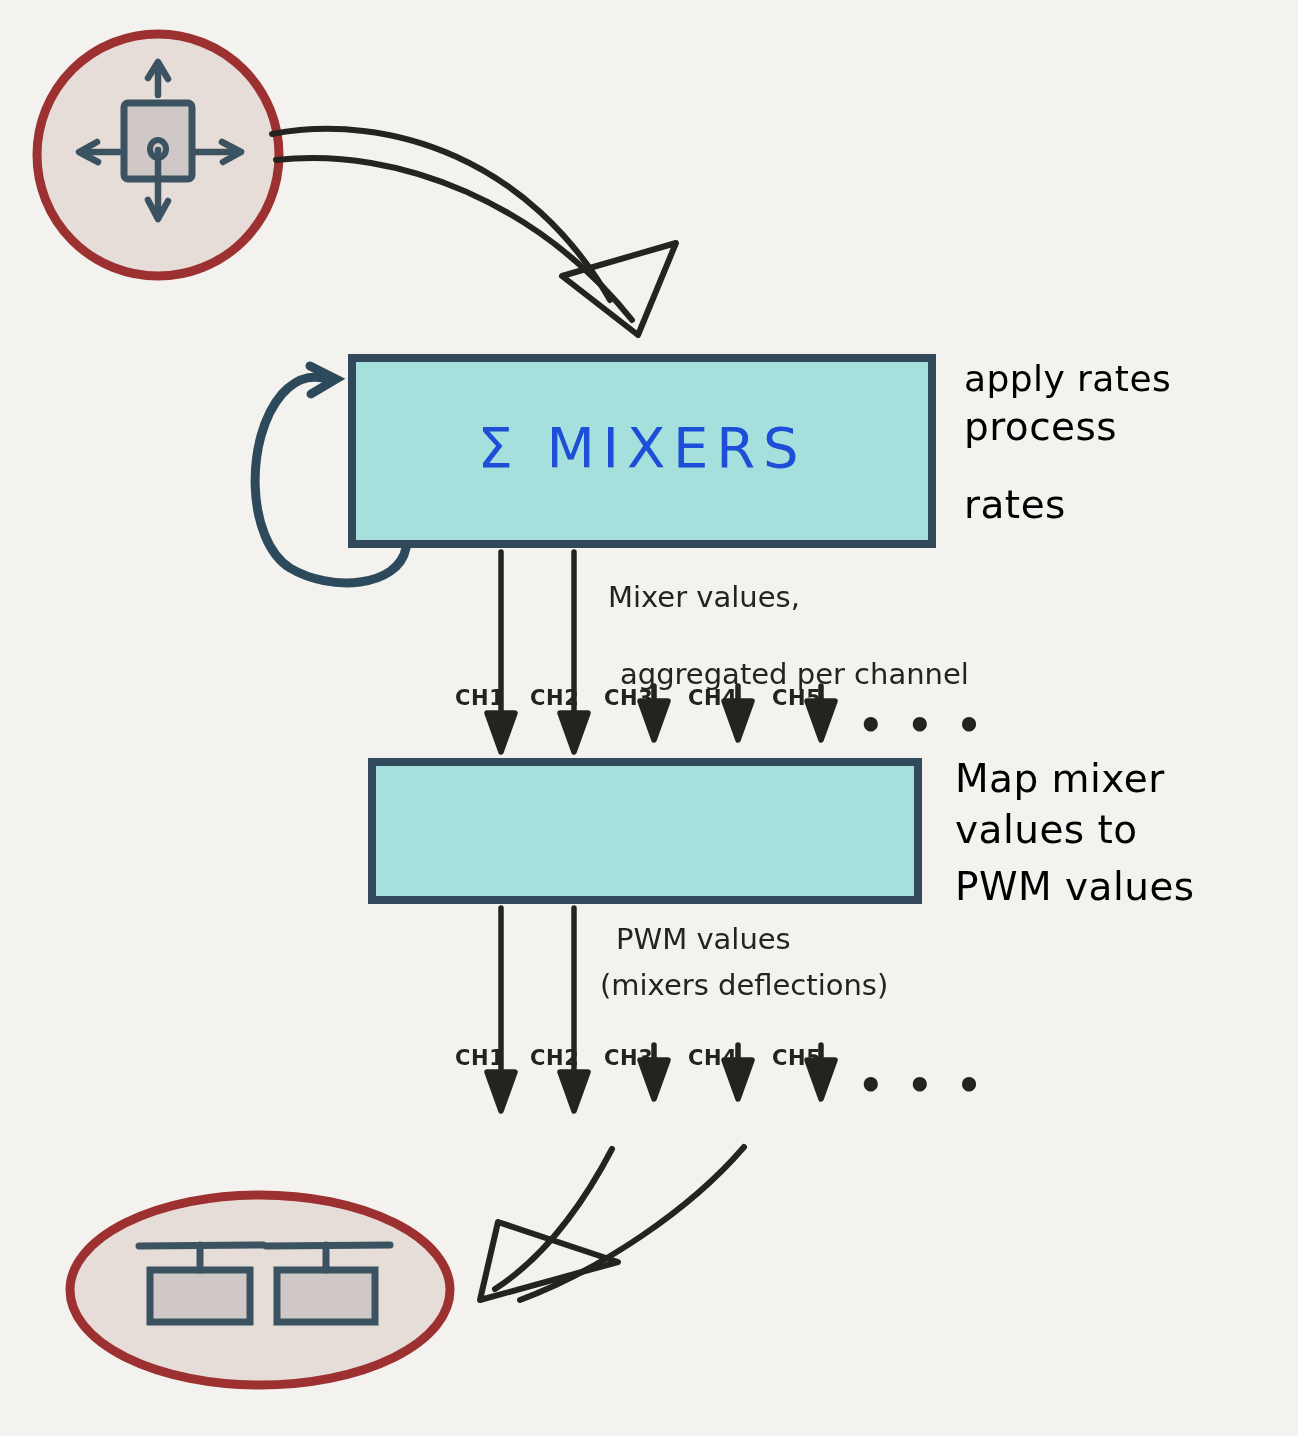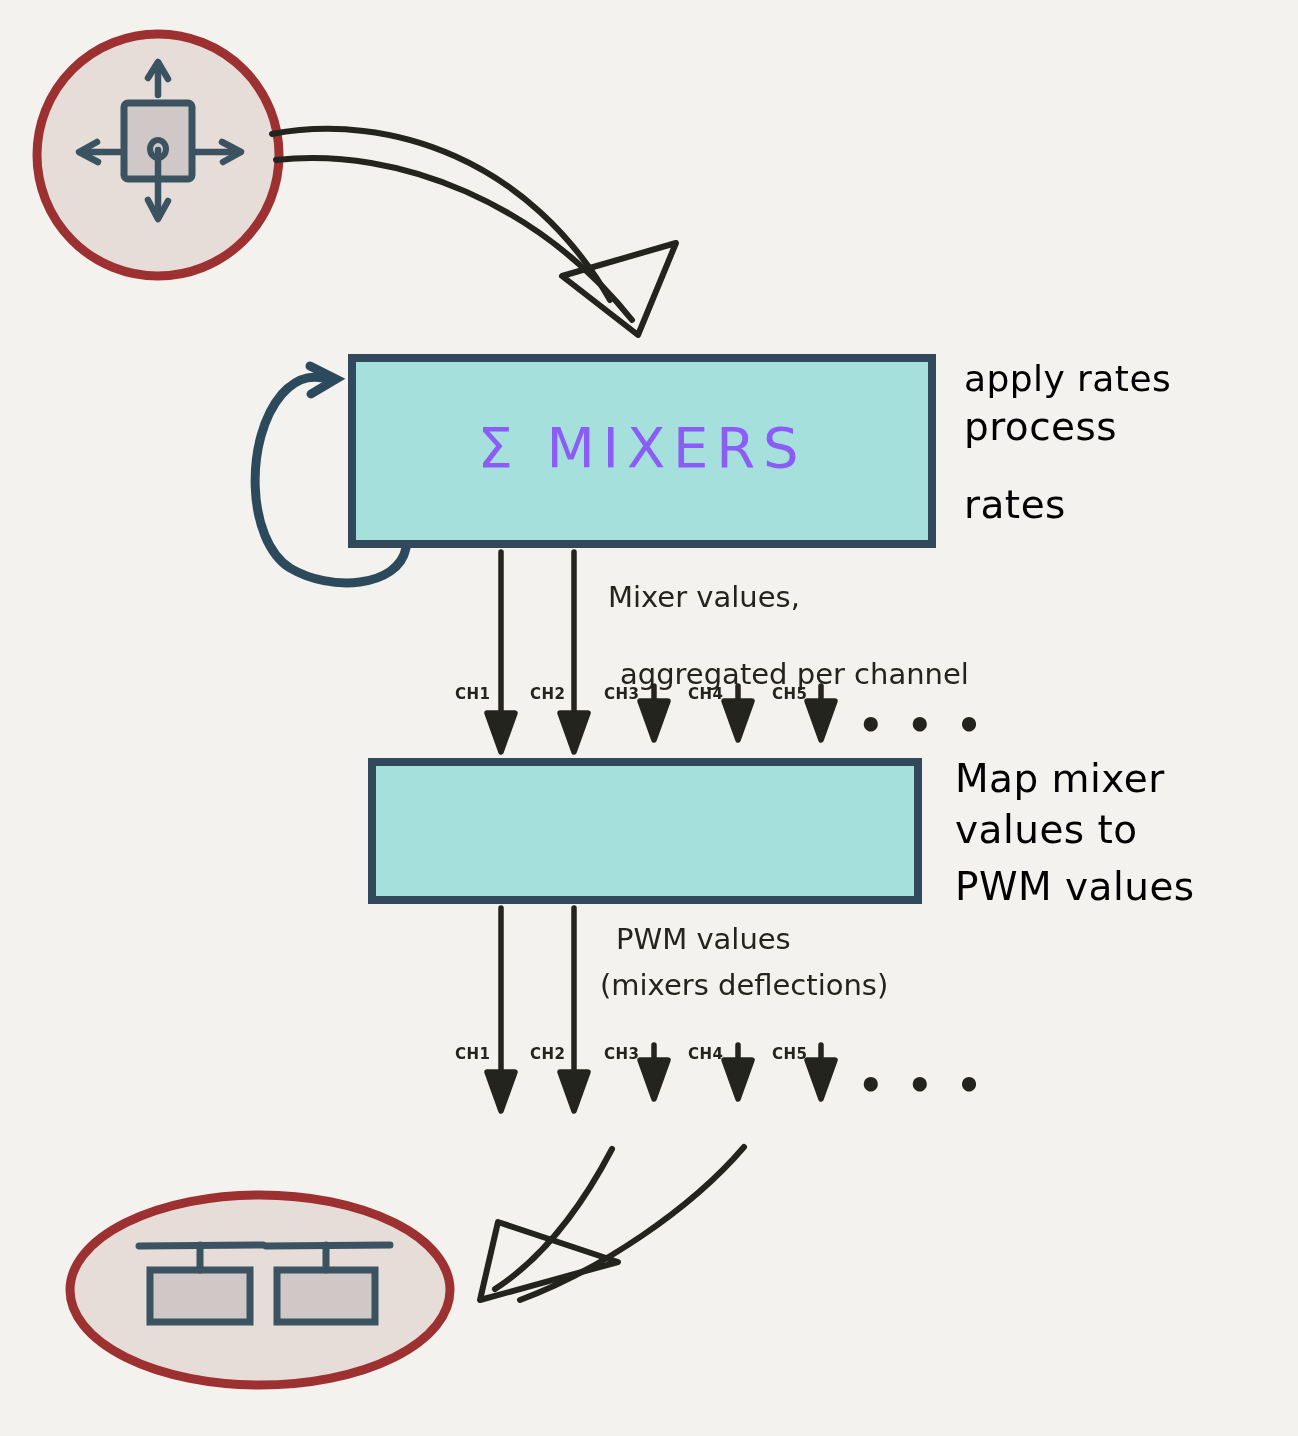--- a/index.html
+++ b/index.html
@@ -25,39 +25,39 @@
   }
   .lbl {
     position: absolute;
     white-space: pre;
     line-height: 1.18;
   }
   .box-title {
     font-family: "DejaVu Sans", sans-serif;
     font-weight: 400;
     letter-spacing: 0.14em;
-    color: #8b5cf6;
+    color: #1d4ed8;
   }
   .orange-note {
     color: #000000;
     font-family: "DejaVu Sans", sans-serif;
     font-size: 39px;
     font-weight: 400;
     letter-spacing: 0.012em;
   }
   .black-note {
     color: #24241f;
     font-family: "DejaVu Sans", sans-serif;
     font-size: 29px;
     font-weight: 400;
   }
   .ch-label {
     color: #24241f;
     font-family: "DejaVu Sans", sans-serif;
-    font-size: 15px;
+    font-size: 21px;
     font-weight: 700;
     letter-spacing: 0.03em;
   }
   .ellipsis {
     color: #24241f;
     font-family: "DejaVu Sans", sans-serif;
     font-size: 40px;
     font-weight: 700;
     letter-spacing: 0.12em;
   }

